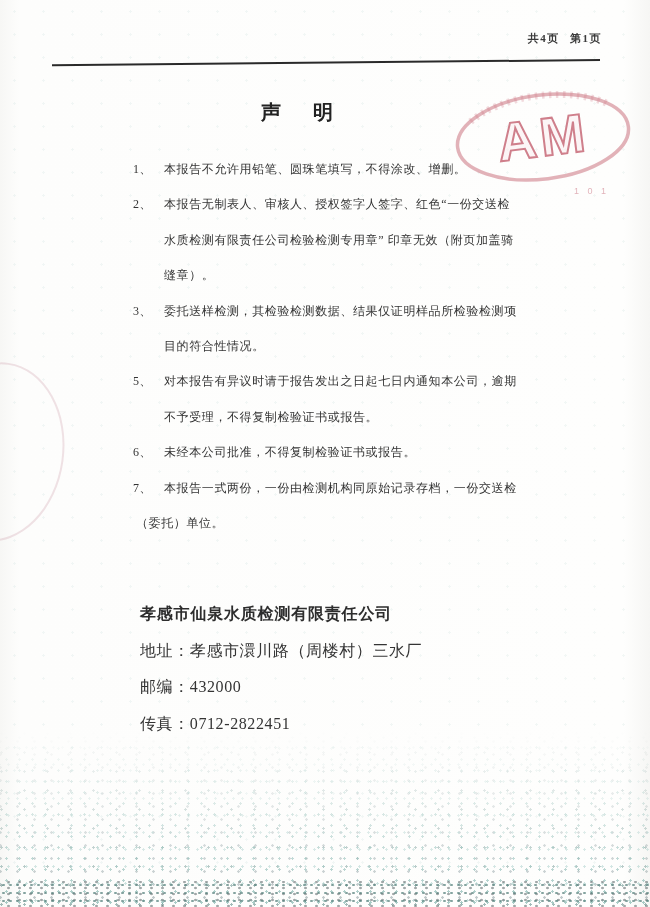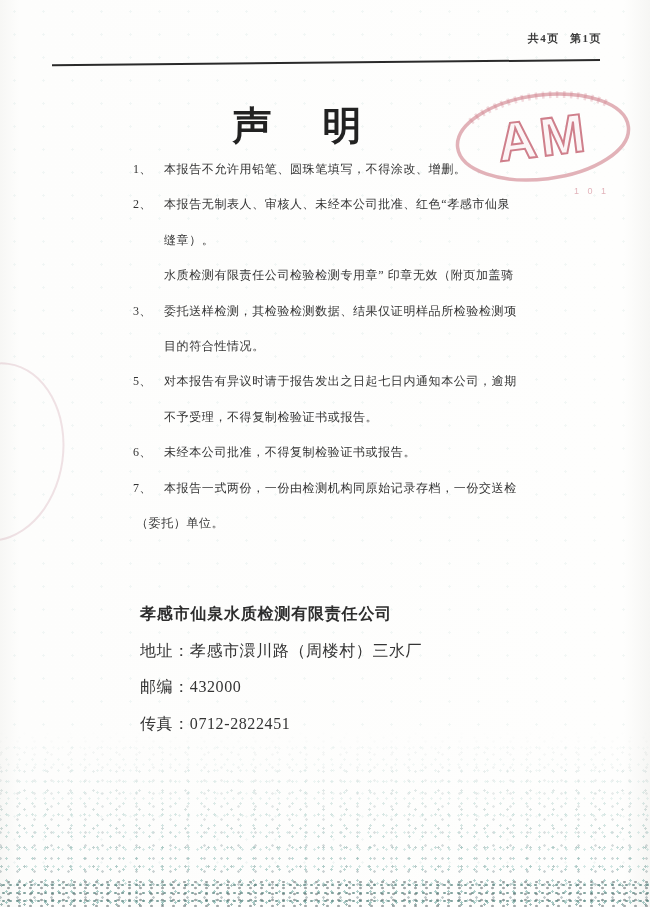--- a/index.html
+++ b/index.html
@@ -43,21 +43,21 @@
     position:absolute;top:31px;right:48px;
     font-size:11px;font-weight:bold;color:#3b3b3b;
     letter-spacing:1.5px;word-spacing:6px;
   }
   .hdr-rule{
     position:absolute;top:59px;left:52px;width:548px;height:2px;
     background:#2a2a2a;transform:rotate(-0.55deg);transform-origin:right center;
   }
   .doc-title{
     position:absolute;top:99px;left:0;width:600px;text-align:center;
-    font-size:39px;font-weight:bold;color:#222;letter-spacing:6px;
+    font-size:20px;font-weight:bold;color:#222;letter-spacing:6px;
   }
   .stamp{position:absolute;left:448px;top:82px;pointer-events:none;}
   .arc-left{
     position:absolute;left:-72px;top:362px;width:132px;height:176px;
     border:2px solid rgba(185,115,135,0.20);border-radius:50%;
     transform:rotate(8deg);pointer-events:none;
   }
   .dl{
     position:absolute;left:133px;top:152px;width:470px;
     font-size:12px;letter-spacing:0.6px;color:#343434;
@@ -95,23 +95,23 @@
       <text x="95" y="74" text-anchor="middle" font-size="54" font-weight="bold" font-family="Liberation Sans, sans-serif" fill="rgba(250,235,238,0.45)" stroke="#cf7f8b" stroke-width="2" letter-spacing="4">AM</text>
     </g>
     <text x="126" y="112" font-size="9" fill="#d89aa4" opacity="0.75" letter-spacing="3" font-family="Liberation Sans, sans-serif">1 0 1</text>
   </svg>
 
   <div class="arc-left"></div>
 
   <div class="dl">
     <div class="line"><span class="num">1、</span><span>本报告不允许用铅笔、圆珠笔填写，不得涂改、增删。</span></div>
 
-    <div class="line"><span class="num">2、</span><span>本报告无制表人、审核人、未经本公司批准、红色“孝感市仙泉</span></div>
+    <div class="line"><span class="num">2、</span><span>本报告无制表人、审核人、授权签字人签字、红色“一份交送检</span></div>
+    <div class="line cont"><span>水质检测有限责任公司检验检测专用章” 印章无效（附页加盖骑</span></div>
     <div class="line cont"><span>缝章）。</span></div>
-    <div class="line cont"><span>水质检测有限责任公司检验检测专用章” 印章无效（附页加盖骑</span></div>
 
     <div class="line"><span class="num">3、</span><span>委托送样检测，其检验检测数据、结果仅证明样品所检验检测项</span></div>
     <div class="line cont"><span>目的符合性情况。</span></div>
 
 
     <div class="line"><span class="num">5、</span><span>对本报告有异议时请于报告发出之日起七日内通知本公司，逾期</span></div>
     <div class="line cont"><span>不予受理，不得复制检验证书或报告。</span></div>
 
     <div class="line"><span class="num">6、</span><span>未经本公司批准，不得复制检验证书或报告。</span></div>
 

